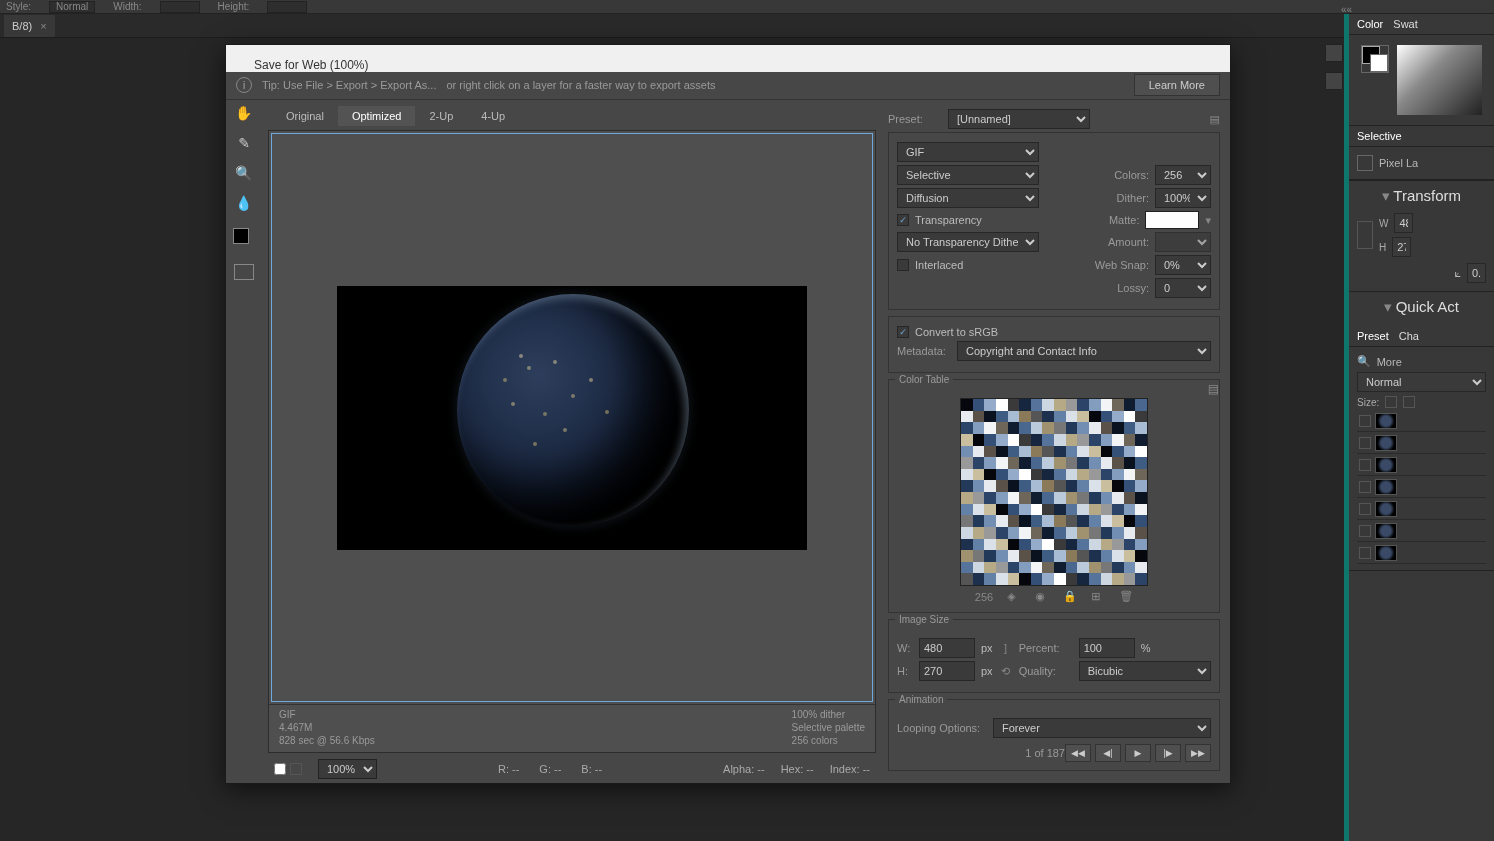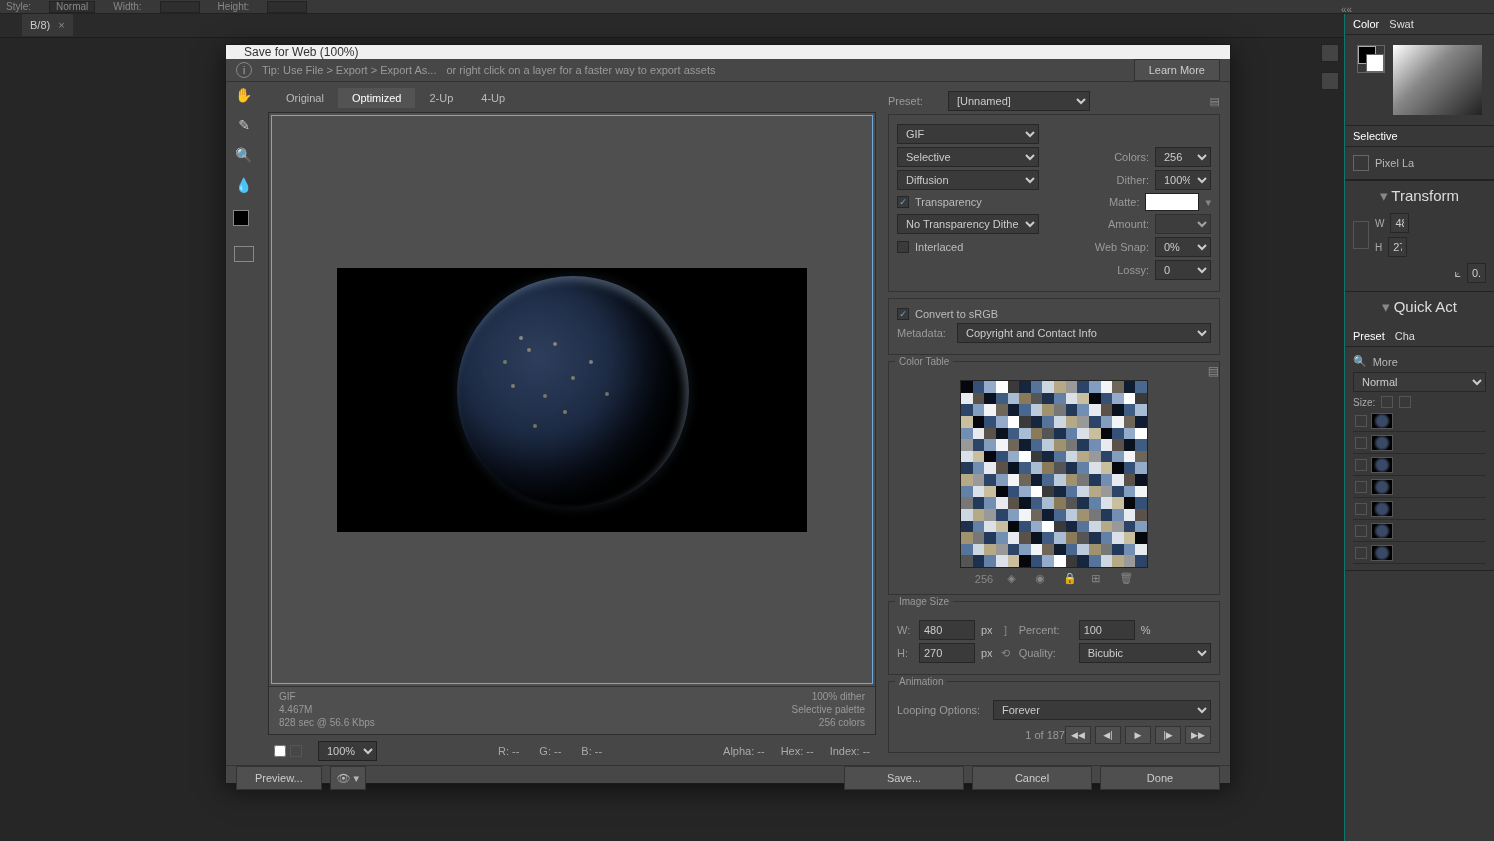--- a/index.html
+++ b/index.html
@@ -3,29 +3,29 @@
 <meta charset="utf-8">
 <style>
 * { box-sizing: border-box; margin: 0; padding: 0; font-family: "Segoe UI", Tahoma, sans-serif; }
 body { background: #323232; color: #b8b8b8; font-size: 11px; overflow: hidden; width: 1494px; height: 841px; position: relative; }
 
 
 .topbar { height: 14px; background: #383838; border-bottom: 1px solid #222; display:flex; align-items:center; gap:18px; padding:0 6px; color:#888; font-size:10px; }
 .topbar .dd { background:#2e2e2e; border:1px solid #222; padding:0 6px; height:12px; display:inline-flex; align-items:center; }
 
 
-.doctabs { height: 24px; background: #2a2a2a; border-bottom:1px solid #1c1c1c; display:flex; align-items:flex-start; padding-left:22px; }
+.doctabs { height: 24px; background: #2a2a2a; border-bottom:1px solid #1c1c1c; display:flex; align-items:center; padding-left:4px; }
 .doctab { background:#383838; color:#ccc; height:22px; display:flex; align-items:center; padding:0 8px; font-size:11px; gap:8px; }
 .doctab .x { color:#888; cursor:pointer; }
 
 
 .stage { position:absolute; top:38px; left:0; right:150px; bottom:0; background:#262626; }
 
 
-.rightcol { position:absolute; top:14px; right:0; width:150px; bottom:0; background:#383838; border-left:1px solid #0f766e; }
+.rightcol { position:absolute; top:14px; right:0; width:150px; bottom:0; background:#383838; border-left:5px solid #0f766e; }
 .rightcol .iconcol { position:absolute; left:-28px; top:30px; width:26px; display:flex; flex-direction:column; gap:10px; align-items:center; }
 .rightcol .iconcol div { width:18px; height:18px; background:#444; border:1px solid #222; }
 .rightcol .panel { border-bottom:1px solid #222; padding:6px 8px; }
 .rightcol .panelhdr { display:flex; gap:10px; font-size:11px; color:#ddd; padding:4px 8px; border-bottom:1px solid #222;}
 .rightcol .panelhdr .active{ color:#fff; }
 .swatch { width:28px; height:28px; border:1px solid #666; position:relative; margin:4px;}
 .swatch .fg { position:absolute; top:0; left:0; width:18px; height:18px; background:#000; border:1px solid #aaa; }
 .swatch .bg { position:absolute; bottom:0; right:0; width:18px; height:18px; background:#fff; border:1px solid #666; }
 .grad { height:70px; background:linear-gradient(135deg,#fff,#888 40%,#222); margin:4px; }
 .rightcol label{ color:#aaa; font-size:10px;}
@@ -34,21 +34,21 @@
 .sect { padding:6px 8px; border-top:1px solid #222;}
 .sect .hd{ color:#ddd; font-size:15px; margin-bottom:4px;text-align:center; }
 .sect .hd::before{content:"▾ "; color:#888;}
 .layerslist{ max-height:170px; overflow:hidden;}
 .layerrow{ height:22px; display:flex; align-items:center; gap:4px; border-bottom:1px solid #2a2a2a; padding:0 2px;}
 .layerrow .thumb{ width:22px; height:16px; background:radial-gradient(circle at 50% 50%, #3a4a66 40%, #000 70%); border:1px solid #555;}
 .layerrow .eye{ width:12px; height:12px; border:1px solid #555; }
 
 
 .dialog { position:absolute; left:225px; top:44px; width:1006px; height:740px; background:#474747; border:1px solid #1a1a1a; box-shadow:0 6px 24px rgba(0,0,0,.6); display:flex; flex-direction:column; }
-.titlebar { height:28px; background:#f0f0f0; color:#333; display:flex; align-items:flex-end; padding:0 18px; font-size:12px; }
+.titlebar { height:28px; background:#f0f0f0; color:#333; display:flex; align-items:flex-end; padding:0 28px; font-size:12px; }
 .tipbar { height:30px; background:#474747; border-bottom:1px solid #333; display:flex; align-items:center; gap:10px; padding:0 10px; color:#9a9a9a; }
 .tipbar .info{ width:16px;height:16px;border:1px solid #888;border-radius:50%;display:flex;align-items:center;justify-content:center;font-size:10px;color:#aaa;}
 .tipbar button{ background:#4f4f4f;border:1px solid #333;color:#ccc;height:22px;padding:0 14px;font-size:11px;}
 
 .dlgbody{ flex:1; display:flex; }
 
 
 .toolstrip{ width:36px; background:#474747; display:flex; flex-direction:column; align-items:center; gap:8px; padding-top:2px;}
 .toolstrip .tool{ width:22px; height:22px; display:flex; align-items:center; justify-content:center; color:#ccc; font-size:14px; }
 .toolstrip .fgbg{ width:22px;height:22px; position:relative; margin-top:6px;}
@@ -68,21 +68,21 @@
   box-shadow: inset -38px -28px 50px #000, 0 0 12px rgba(120,160,200,.15);
 }
 .earth .globe::after{content:"";position:absolute;left:62px;top:60px;width:4px;height:4px;background:#e8d6a8;border-radius:50%;
   box-shadow: 8px 12px #d8c890, -16px 24px #cab878, 34px 6px #e0cf9a, 52px 40px #d2c088, 24px 58px #c8b87a,
              -8px 48px #d8c890, 70px 24px #e0cf9a, 14px 88px #cab878, 44px 74px #d2c088, 86px 56px #c8b87a;
   opacity:.5;}
 .earth .rim{ position:absolute; left:120px; top:8px; width:232px; height:232px; border-radius:50%;
   box-shadow: -4px 4px 8px rgba(180,210,240,.35) inset; }
 .statbar{ height:48px; border-top:1px solid #333; display:flex; justify-content:space-between; padding:4px 10px; font-size:10px; color:#9a9a9a;}
 .statbar .col{display:flex;flex-direction:column;gap:2px;}
-.statbar .r{text-align:right;}
+.statbar .r{}
 
 .btmrow{ height:28px; display:flex; align-items:center; gap:16px; padding:0 8px; color:#aaa; font-size:11px;}
 .btmrow .chip{ display:flex; align-items:center; gap:4px;}
 .btmrow input[type=checkbox]{ width:12px;height:12px;}
 .btmrow select{ background:#3a3a3a;border:1px solid #222;color:#ccc;height:20px;font-size:11px; padding:0 4px;}
 
 .footer{ height:42px; border-top:1px solid #333; display:flex; align-items:center; padding:0 10px; gap:8px;}
 .footer .btn{ background:#4f4f4f;border:1px solid #333;color:#ccc;height:24px;padding:0 18px;font-size:11px; min-width:80px;}
 .footer .spacer{flex:1;}
 .footer .dd{ background:#4f4f4f;border:1px solid #333;height:24px;width:36px;}
@@ -670,21 +670,13 @@
             <div class="pbtn">◀|</div>
             <div class="pbtn">▶</div>
             <div class="pbtn">|▶</div>
             <div class="pbtn">▶▶</div>
           </div>
         </div>
       </div>
     </div>
   </div>
 
-  <div class="footer">
-    <button class="btn">Preview...</button>
-    <div class="dd" style="display:flex;align-items:center;justify-content:center">👁 ▾</div>
-    <div class="spacer"></div>
-    <button class="btn" style="min-width:120px">Save...</button>
-    <button class="btn" style="min-width:120px">Cancel</button>
-    <button class="btn" style="min-width:120px">Done</button>
-  </div>
 </div>
 
 </body></html>

